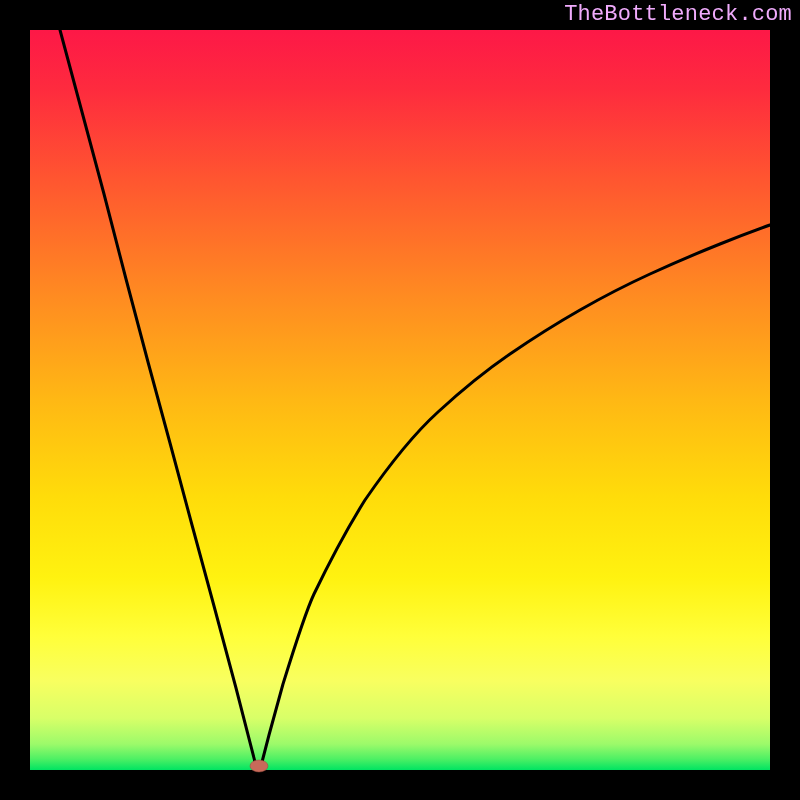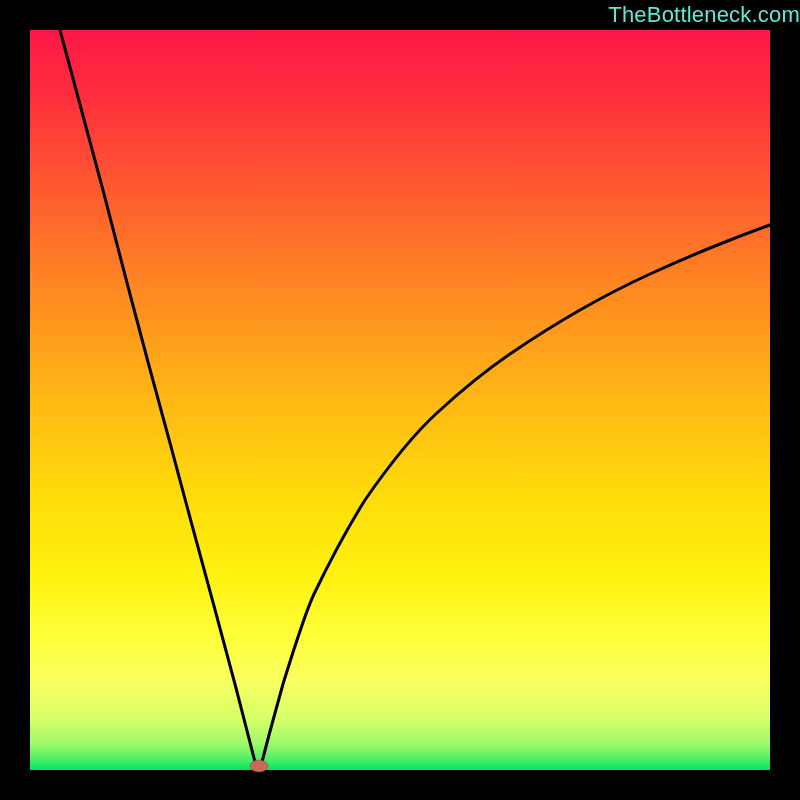--- a/index.html
+++ b/index.html
@@ -15,26 +15,27 @@
     position: absolute;
     top: 0;
     left: 0;
     width: 800px;
     height: 800px;
     background: #000;
   }
   .watermark {
     position: absolute;
     top: 2px;
-    right: 0;
-    color: #5eead4;
+    right: 8px;
+    color: #f0abfc;
     font-size: 22px;
     font-weight: 400;
     letter-spacing: 0.2px;
     user-select: none;
+    font-family: Liberation Mono, monospace;
   }
   svg {
     position: absolute;
     top: 0;
     left: 0;
   }
 </style>
 </head>
 <body>
 

